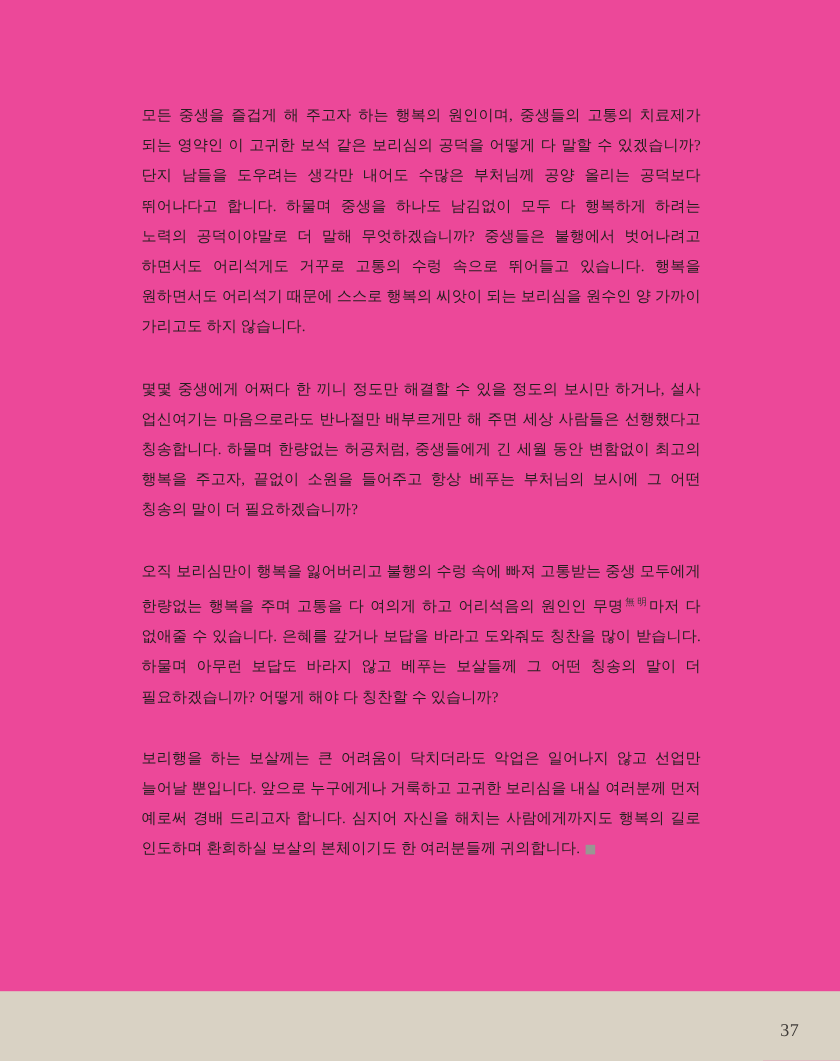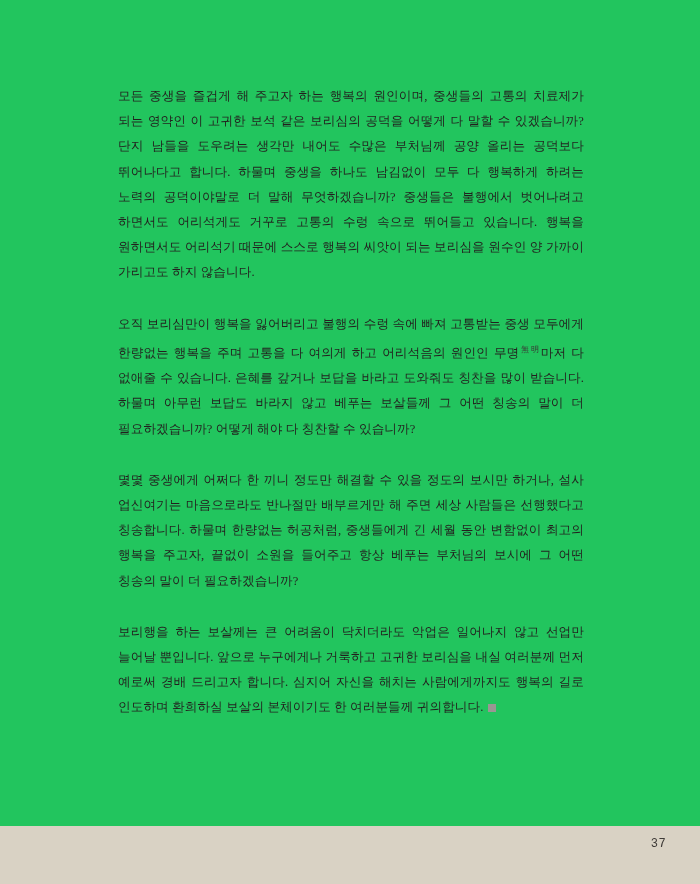--- a/index.html
+++ b/index.html
@@ -11,21 +11,21 @@
     height: 884px;
     background: #ffffff;
     font-family: "Liberation Serif", serif;
     color: #231f1e;
     position: relative;
     overflow: hidden;
   }
   .page {
     position: absolute;
     inset: 0;
-    background: #22c55e;
+    background: #ec4899;
   }
   .content {
     position: absolute;
     left: 118px;
     top: 84px;
     width: 466px;
   }
   p.para {
     margin: 0 0 26px 0;
     font-size: 12.6px;
@@ -57,39 +57,39 @@
     position: absolute;
     left: 0;
     bottom: 0;
     width: 700px;
     height: 58px;
     background: #d9d2c4;
   }
   .page-number {
     position: absolute;
     right: 34px;
-    bottom: 33px;
-    font-size: 12px;
+    bottom: 16px;
+    font-size: 15px;
     color: #3f3b38;
-    font-family: Liberation Mono, monospace;
+    font-family: Liberation Serif, serif;
     letter-spacing: 0.4px;
   }
 </style>
 </head>
 <body>
 
 <div class="page">
 
   <div class="content">
 
     <p class="para">모든 중생을 즐겁게 해 주고자 하는 행복의 원인이며, 중생들의 고통의 치료제가 되는 영약인 이 고귀한 보석 같은 보리심의 공덕을 어떻게 다 말할 수 있겠습니까? 단지 남들을 도우려는 생각만 내어도 수많은 부처님께 공양 올리는 공덕보다 뛰어나다고 합니다. 하물며 중생을 하나도 남김없이 모두 다 행복하게 하려는 노력의 공덕이야말로 더 말해 무엇하겠습니까? 중생들은 불행에서 벗어나려고 하면서도 어리석게도 거꾸로 고통의 수렁 속으로 뛰어들고 있습니다. 행복을 원하면서도 어리석기 때문에 스스로 행복의 씨앗이 되는 보리심을 원수인 양 가까이 가리고도 하지 않습니다.</p>
 
+    <p class="para">몇몇 중생에게 어쩌다 한 끼니 정도만 해결할 수 있을 정도의 보시만 하거나, 설사 업신여기는 마음으로라도 반나절만 배부르게만 해 주면 세상 사람들은 선행했다고 칭송합니다. 하물며 한량없는 허공처럼, 중생들에게 긴 세월 동안 변함없이 최고의 행복을 주고자, 끝없이 소원을 들어주고 항상 베푸는 부처님의 보시에 그 어떤 칭송의 말이 더 필요하겠습니까?</p>
+
     <p class="para"><span>오직 보리심만이 행복을 잃어버리고 불행의 수렁 속에 빠져 고통받는 중생 모두에게 한량없는 행복을 주며 고통을 다 여의게 하고 어리석음의 원인인 무명</span><span class="ruby-small">無明</span><span>마저 다 없애줄 수 있습니다. 은혜를 갚거나 보답을 바라고 도와줘도 칭찬을 많이 받습니다. 하물며 아무런 보답도 바라지 않고 베푸는 보살들께 그 어떤 칭송의 말이 더 필요하겠습니까? 어떻게 해야 다 칭찬할 수 있습니까?</span></p>
-
-    <p class="para">몇몇 중생에게 어쩌다 한 끼니 정도만 해결할 수 있을 정도의 보시만 하거나, 설사 업신여기는 마음으로라도 반나절만 배부르게만 해 주면 세상 사람들은 선행했다고 칭송합니다. 하물며 한량없는 허공처럼, 중생들에게 긴 세월 동안 변함없이 최고의 행복을 주고자, 끝없이 소원을 들어주고 항상 베푸는 부처님의 보시에 그 어떤 칭송의 말이 더 필요하겠습니까?</p>
 
 
     <p class="para"><span>보리행을 하는 보살께는 큰 어려움이 닥치더라도 악업은 일어나지 않고 선업만 늘어날 뿐입니다. 앞으로 누구에게나 거룩하고 고귀한 보리심을 내실 여러분께 먼저 예로써 경배 드리고자 합니다. 심지어 자신을 해치는 사람에게까지도 행복의 길로 인도하며 환희하실 보살의 본체이기도 한 여러분들께 귀의합니다.</span><span class="end-mark"></span></p>
 
   </div>
 
   <div class="footer-band"></div>
   <div class="page-number">37</div>
 
 </div>

